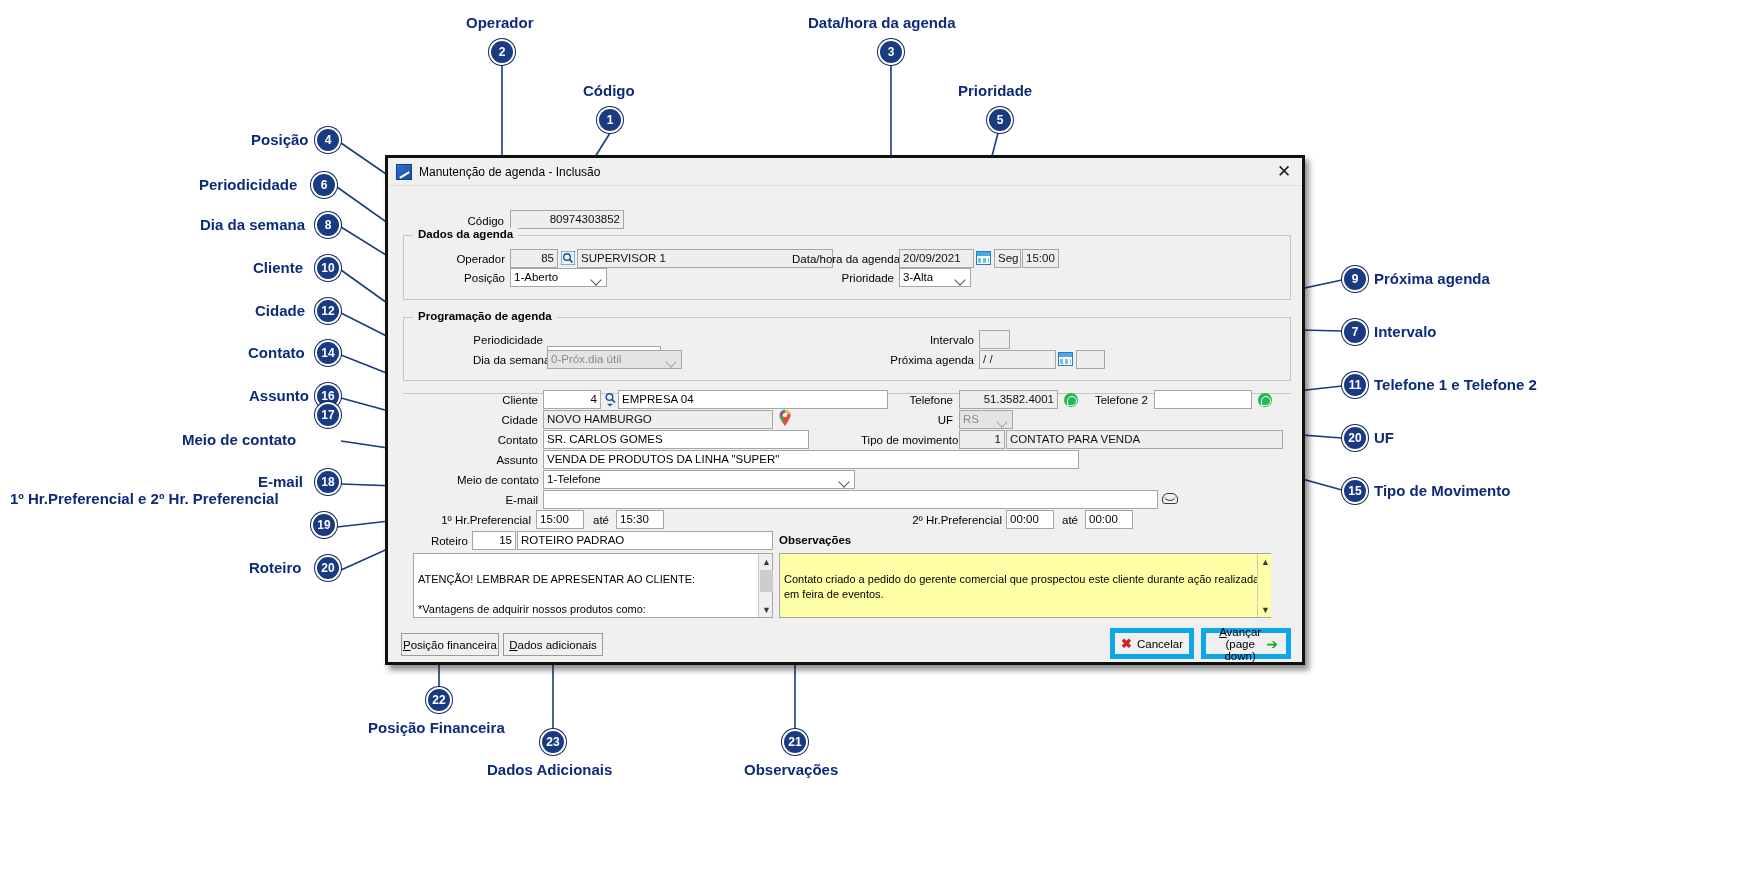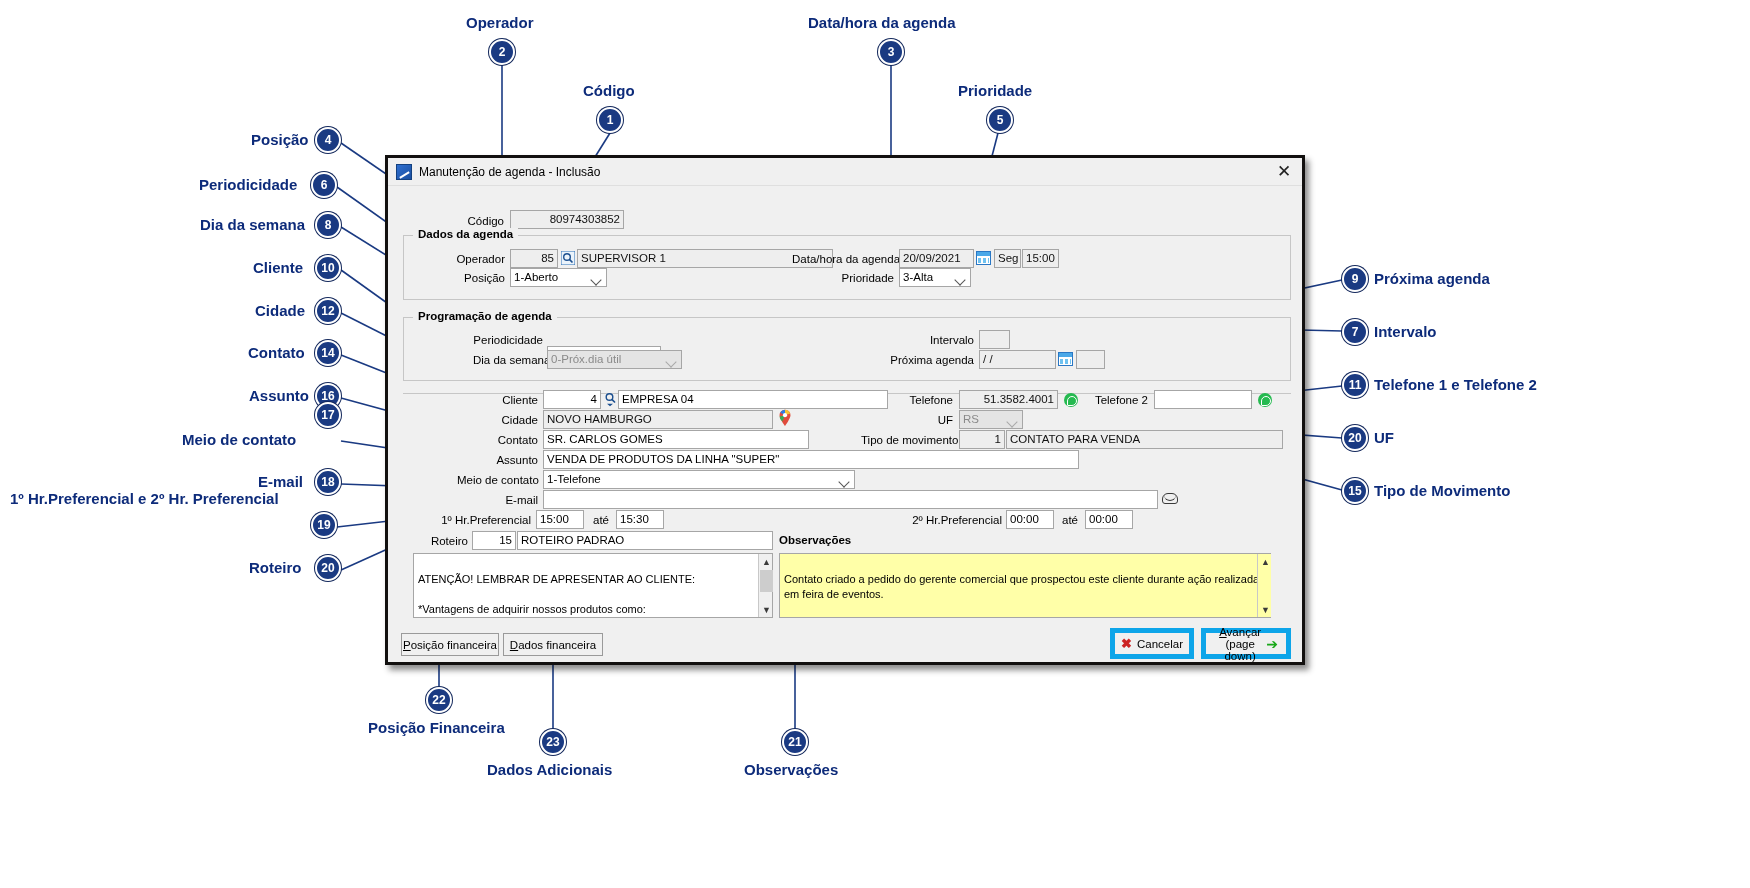--- a/index.html
+++ b/index.html
@@ -376,21 +376,21 @@
 
       <div class="lbl" style="left:508px; top:207px; width:57px;">Telefone</div>
       <div class="fld ro num" style="left:571px; top:204px; width:99px;">51.3582.4001</div>
       <span class="wa-icon" style="left:676px; top:207px;"></span>
 
       <div class="lbl" style="left:698px; top:207px; width:62px;">Telefone 2</div>
       <div class="fld" style="left:766px; top:204px; width:98px;"></div>
       <span class="wa-icon" style="left:870px; top:207px;"></span>
 
       <div class="lbl" style="left:533px; top:227px; width:32px;">UF</div>
-      <div class="combo disabled" style="left:571px; top:224px; width:64px;">RS</div>
+      <div class="combo disabled" style="left:571px; top:224px; width:54px;">RS</div>
 
       <div class="lbl" style="left:473px; top:247px; width:92px;">Tipo de movimento</div>
       <div class="fld ro num" style="left:571px; top:244px; width:46px;">1</div>
       <div class="fld ro" style="left:618px; top:244px; width:277px;">CONTATO PARA VENDA</div>
 
       <div class="lbl" style="left:40px; top:327px; width:103px;">1º Hr.Preferencial</div>
       <div class="fld" style="left:148px; top:324px; width:48px;">15:00</div>
       <div class="lbl left" style="left:205px; top:327px; width:24px;">até</div>
       <div class="fld" style="left:228px; top:324px; width:48px;">15:30</div>
 
@@ -417,21 +417,21 @@
       <div class="ta yellow" style="left:391px; top:367px; width:492px; height:65px;">Contato criado a pedido do gerente comercial que prospectou este cliente durante ação realizada em feira de eventos.</div>
       <div class="scrollbar" style="left:869px; top:368px; width:14px; height:63px; background:#ffffa8;">
         <div class="sb-arrow" style="top:0;">▲</div>
         <div class="sb-arrow" style="bottom:0;">▼</div>
       </div>
 
       <div class="btn" style="left:13px; top:447px; width:98px; height:23px;">
         <span><u>P</u><span>osição financeira</span></span>
       </div>
       <div class="btn" style="left:115px; top:447px; width:100px; height:23px;">
-        <span><u>D</u><span>ados financeira</span></span>
+        <span><u>D</u><span>ados adicionais</span></span>
       </div>
 
       <div class="btn-big" style="left:722px; top:442px; width:84px; height:31px; justify-content:center;">
         <span class="x-red">✖</span>
         <span>Cancelar</span>
       </div>
       <div class="btn-big" style="left:813px; top:442px; width:90px; height:31px;">
         <span style="flex:1; line-height:12px;">
           <span style="display:block;"><u>A</u><span>vançar</span></span>
           <span style="display:block;">(page down)</span>

